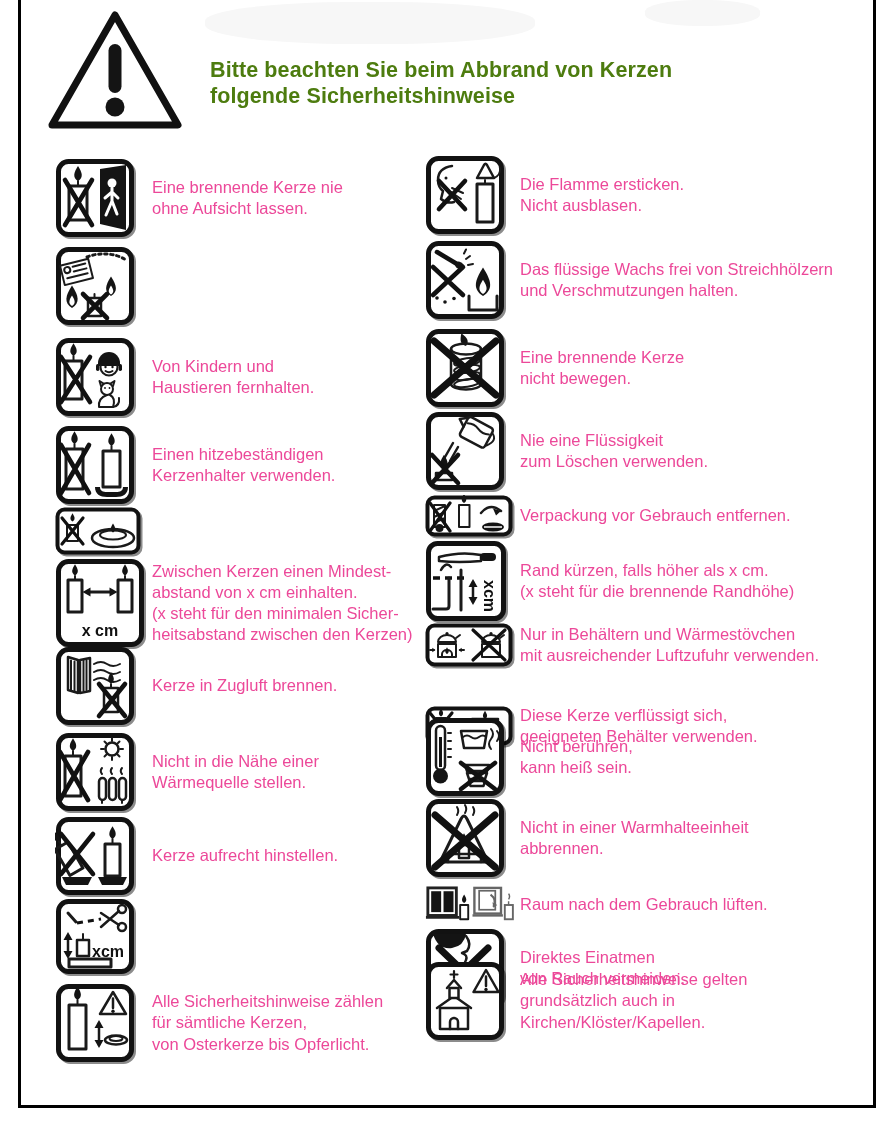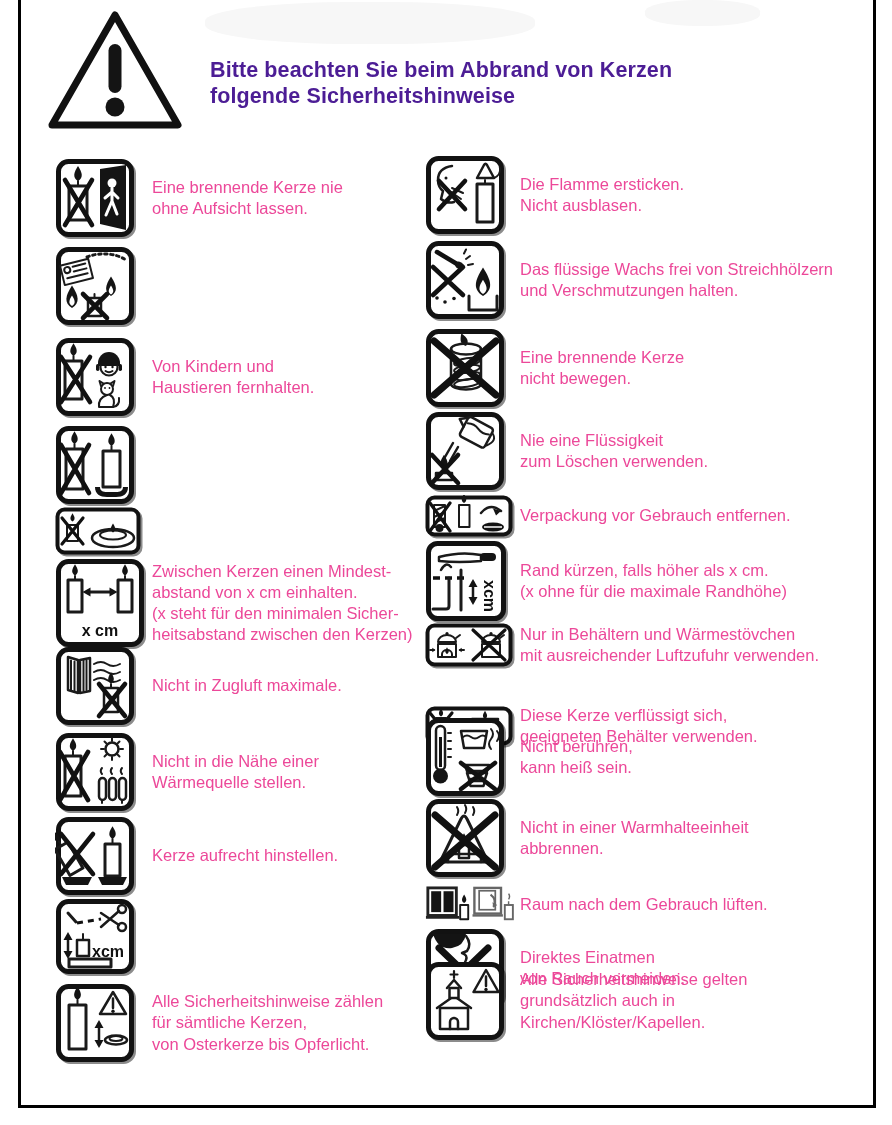--- a/index.html
+++ b/index.html
@@ -3,21 +3,21 @@
 <meta charset="utf-8">
 <style>
   html,body{margin:0;padding:0}
   body{width:892px;height:1125px;background:#fff;position:relative;overflow:hidden;
        font-family:"Liberation Sans",sans-serif;color:#1d1d1d;}
   .frame{position:absolute;left:18px;top:-10px;width:858px;height:1118px;
          border:3px solid #000;box-sizing:border-box;}
   .smudge{position:absolute;background:#f7f7f7;border-radius:45%;}
   .hdr-tri{position:absolute;left:45px;top:8px;}
   .title{position:absolute;left:210px;top:57px;font-size:21.5px;font-weight:700;
-         line-height:1.22;color:#4c1d95;white-space:pre-line;letter-spacing:.1px;}
+         line-height:1.22;color:#4d7c0f;white-space:pre-line;letter-spacing:.1px;}
   .item{position:absolute;display:flex;align-items:center;}
   .L{left:55px}
   .R{left:425px}
   .L .icell{flex:0 0 97px}
   .R .icell{flex:0 0 95px}
   .icell svg{filter:drop-shadow(2px 2.5px 0 rgba(0,0,0,.45));display:block;}
   .icell svg.noshad{filter:none;}
   .itext{font-size:16.5px;line-height:1.28;color:#ec4899;white-space:pre-line;}
   
   .bb{fill:#fff;stroke:#121212;stroke-width:5;}
@@ -123,20 +123,22 @@
       <path class="f" transform="translate(19.5,19) scale(0.85)" d="M0,-15 C4.5,-8 5.5,-3.5 0,0 C-5.5,-3.5 -4.5,-8 0,-15"></path>
       <path class="o2" d="M19.5,19 V24"></path>
       <rect class="o3" x="11" y="24" width="17" height="40" fill="#fff"></rect>
       <path class="x4" d="M6,20 L34,68 M34,20 L6,68"></path>
       <path class="f" transform="translate(56.5,21) scale(0.85)" d="M0,-15 C4.5,-8 5.5,-3.5 0,0 C-5.5,-3.5 -4.5,-8 0,-15"></path>
       <path class="o2" d="M56.5,21 V26"></path>
       <rect class="o3" x="48" y="26" width="17" height="36" fill="#fff"></rect>
       <path class="f" d="M40,62 c0,7 5,10 12,10 h9 c7,0 12,-3 12,-10 h-5 c0,4 -3,5 -7,5 h-9 c-4,0 -7,-1 -7,-5 z"></path>
     </svg>
   </span>
+  <div class="itext">Einen hitzebeständigen
+Kerzenhalter verwenden.</div>
 </div>
 
 <div class="item L" style="top:507px">
   <span class="icell">
     <svg width="86" height="48" viewBox="0 0 86 48">
       <rect class="bbw" x="2.5" y="2.5" width="81" height="43" rx="7"></rect>
       <path class="f" transform="translate(17.5,14.5) scale(0.55)" d="M0,-15 C4.5,-8 5.5,-3.5 0,0 C-5.5,-3.5 -4.5,-8 0,-15"></path>
       <rect class="o2" x="12" y="18" width="11" height="16" fill="#fff"></rect>
       <path class="x3" d="M7,11 L28,37 M28,11 L7,37"></path>
       <ellipse class="o25" cx="58" cy="31" rx="21" ry="9"></ellipse>
@@ -175,21 +177,21 @@
       <path class="o2" stroke-width="1.3" d="M16,14.5 v30 M19.5,15.5 v30"></path>
       <path class="o25" d="M25,14 l10,-2 v33 l-10,2 z" fill="#fff"></path>
       <path class="o2" stroke-width="1.3" d="M28.5,14.5 v30 M31.5,14 v30"></path>
       <path class="o2" d="M39,18 q7,-4 13,0 t13,0 M39,26 q7,-4 13,0 t13,0 M39,34 q7,-4 13,0 t13,0"></path>
       <path class="f" transform="translate(56,37.5) scale(0.75)" d="M0,-15 C4.5,-8 5.5,-3.5 0,0 C-5.5,-3.5 -4.5,-8 0,-15"></path>
       <path class="o2" d="M56,38 V42"></path>
       <rect class="o25" x="49" y="42" width="14" height="24" fill="#fff"></rect>
       <path class="x4" d="M44,38 L70,70 M70,38 L44,70"></path>
     </svg>
   </span>
-  <div class="itext">Nicht in Zugluft maximale.</div>
+  <div class="itext">Kerze in Zugluft brennen.</div>
 </div>
 
 <div class="item L" style="top:732px">
   <span class="icell">
     <svg width="80" height="80" viewBox="0 0 80 80">
       <rect class="bb" x="3.5" y="3.5" width="73" height="73" rx="10"></rect>
       <path class="f" transform="translate(18,19) scale(0.85)" d="M0,-15 C4.5,-8 5.5,-3.5 0,0 C-5.5,-3.5 -4.5,-8 0,-15"></path>
       <path class="o2" d="M18,19 V24"></path>
       <rect class="o3" x="10" y="24" width="16" height="40" fill="#fff"></rect>
       <path class="x4" d="M5,20 L33,68 M33,20 L5,68"></path>
@@ -370,21 +372,21 @@
       <path class="o25" d="M16,30 q5,-9 10,-3"></path>
       <path stroke="#111" stroke-width="3.5" fill="none" stroke-dasharray="7,5" d="M8,38 H40"></path>
       <path class="o3" stroke-width="4" d="M24,38 V66 q0,3 -3,3 H8"></path>
       <path class="o3" stroke-width="4" d="M36,30 V70"></path>
       <path class="o25" d="M48,42 V62"></path>
       <path class="f" d="M48,39 l-4.5,8 h9 z M48,65 l-4.5,-8 h9 z"></path>
       <text class="lbl" font-size="15" transform="translate(59,40) rotate(90)">xcm</text>
     </svg>
   </span>
   <div class="itext">Rand kürzen, falls höher als x cm.
-(x ohne für die maximale Randhöhe)</div>
+(x steht für die brennende Randhöhe)</div>
 </div>
 
 <div class="item R" style="top:623px">
   <span class="icell">
     <svg width="88" height="44" viewBox="0 0 88 44">
       <rect class="bbw" x="2.5" y="2.5" width="83" height="39" rx="7"></rect>
       <g class="o2">
         <path d="M13,19 a9,7 0 0 1 18,0 z" fill="#fff"></path>
         <path d="M31,15 l4,-3"></path>
         <rect x="13" y="21" width="18" height="13" fill="#fff"></rect>

